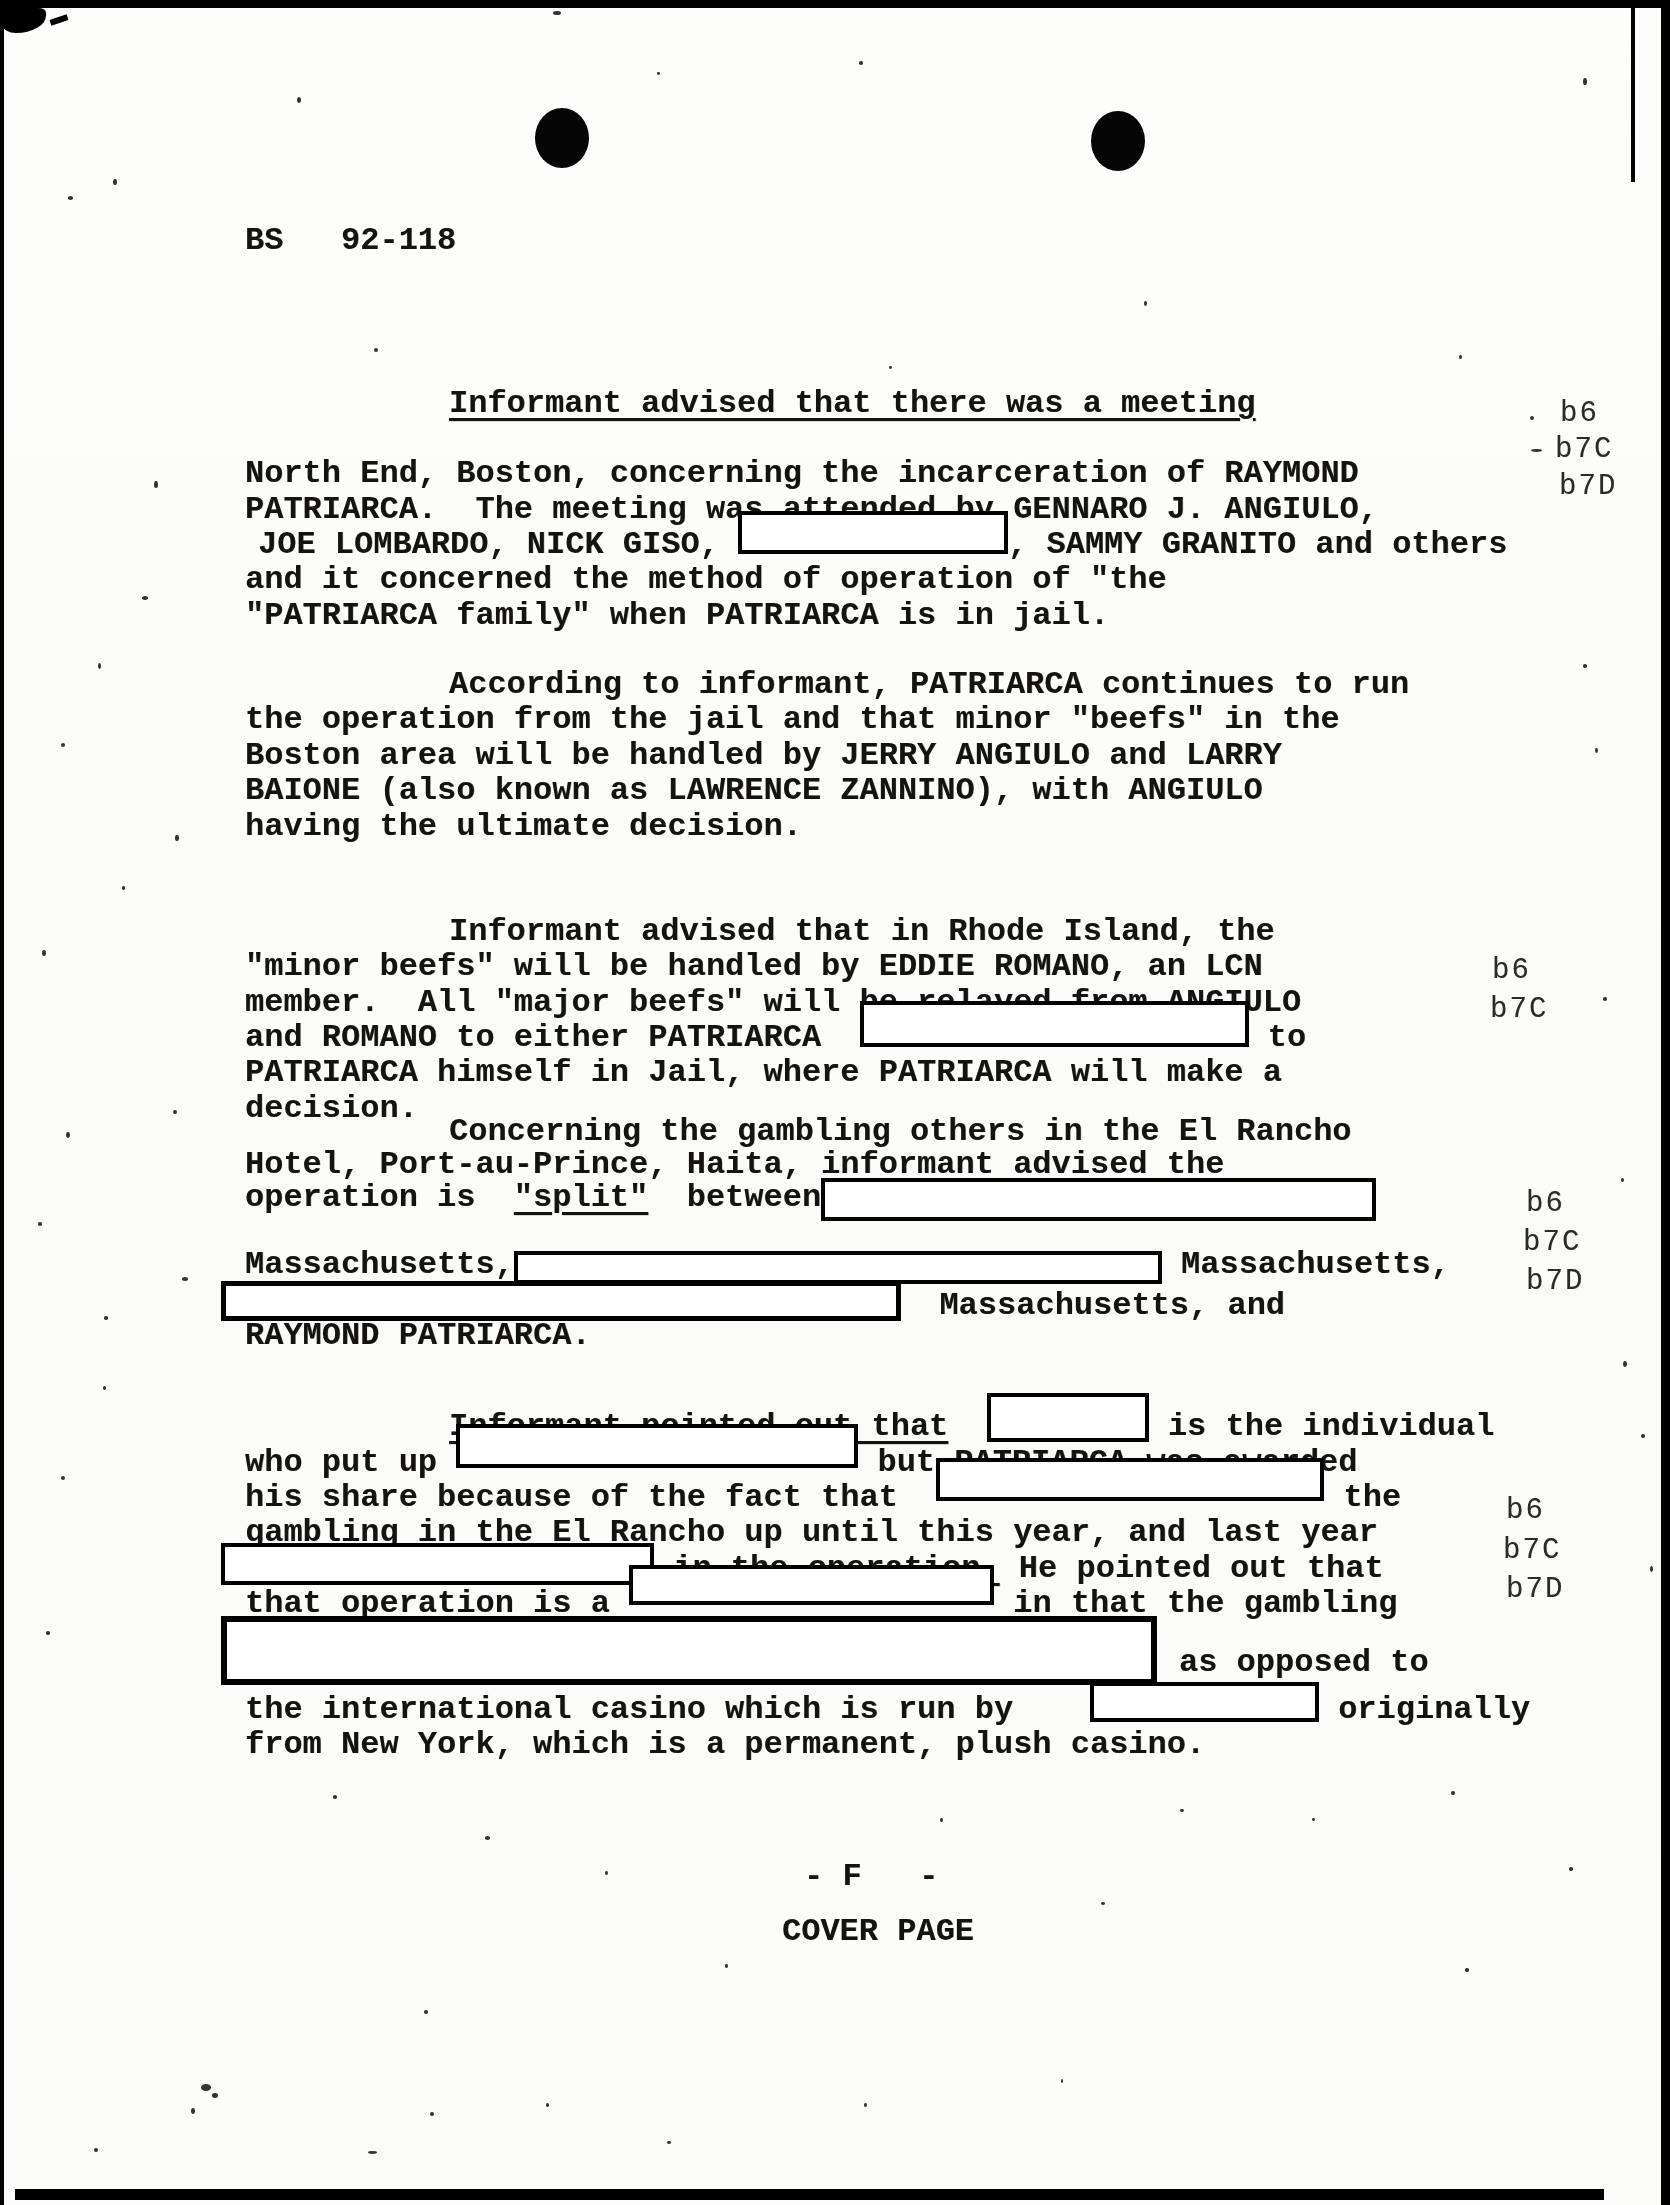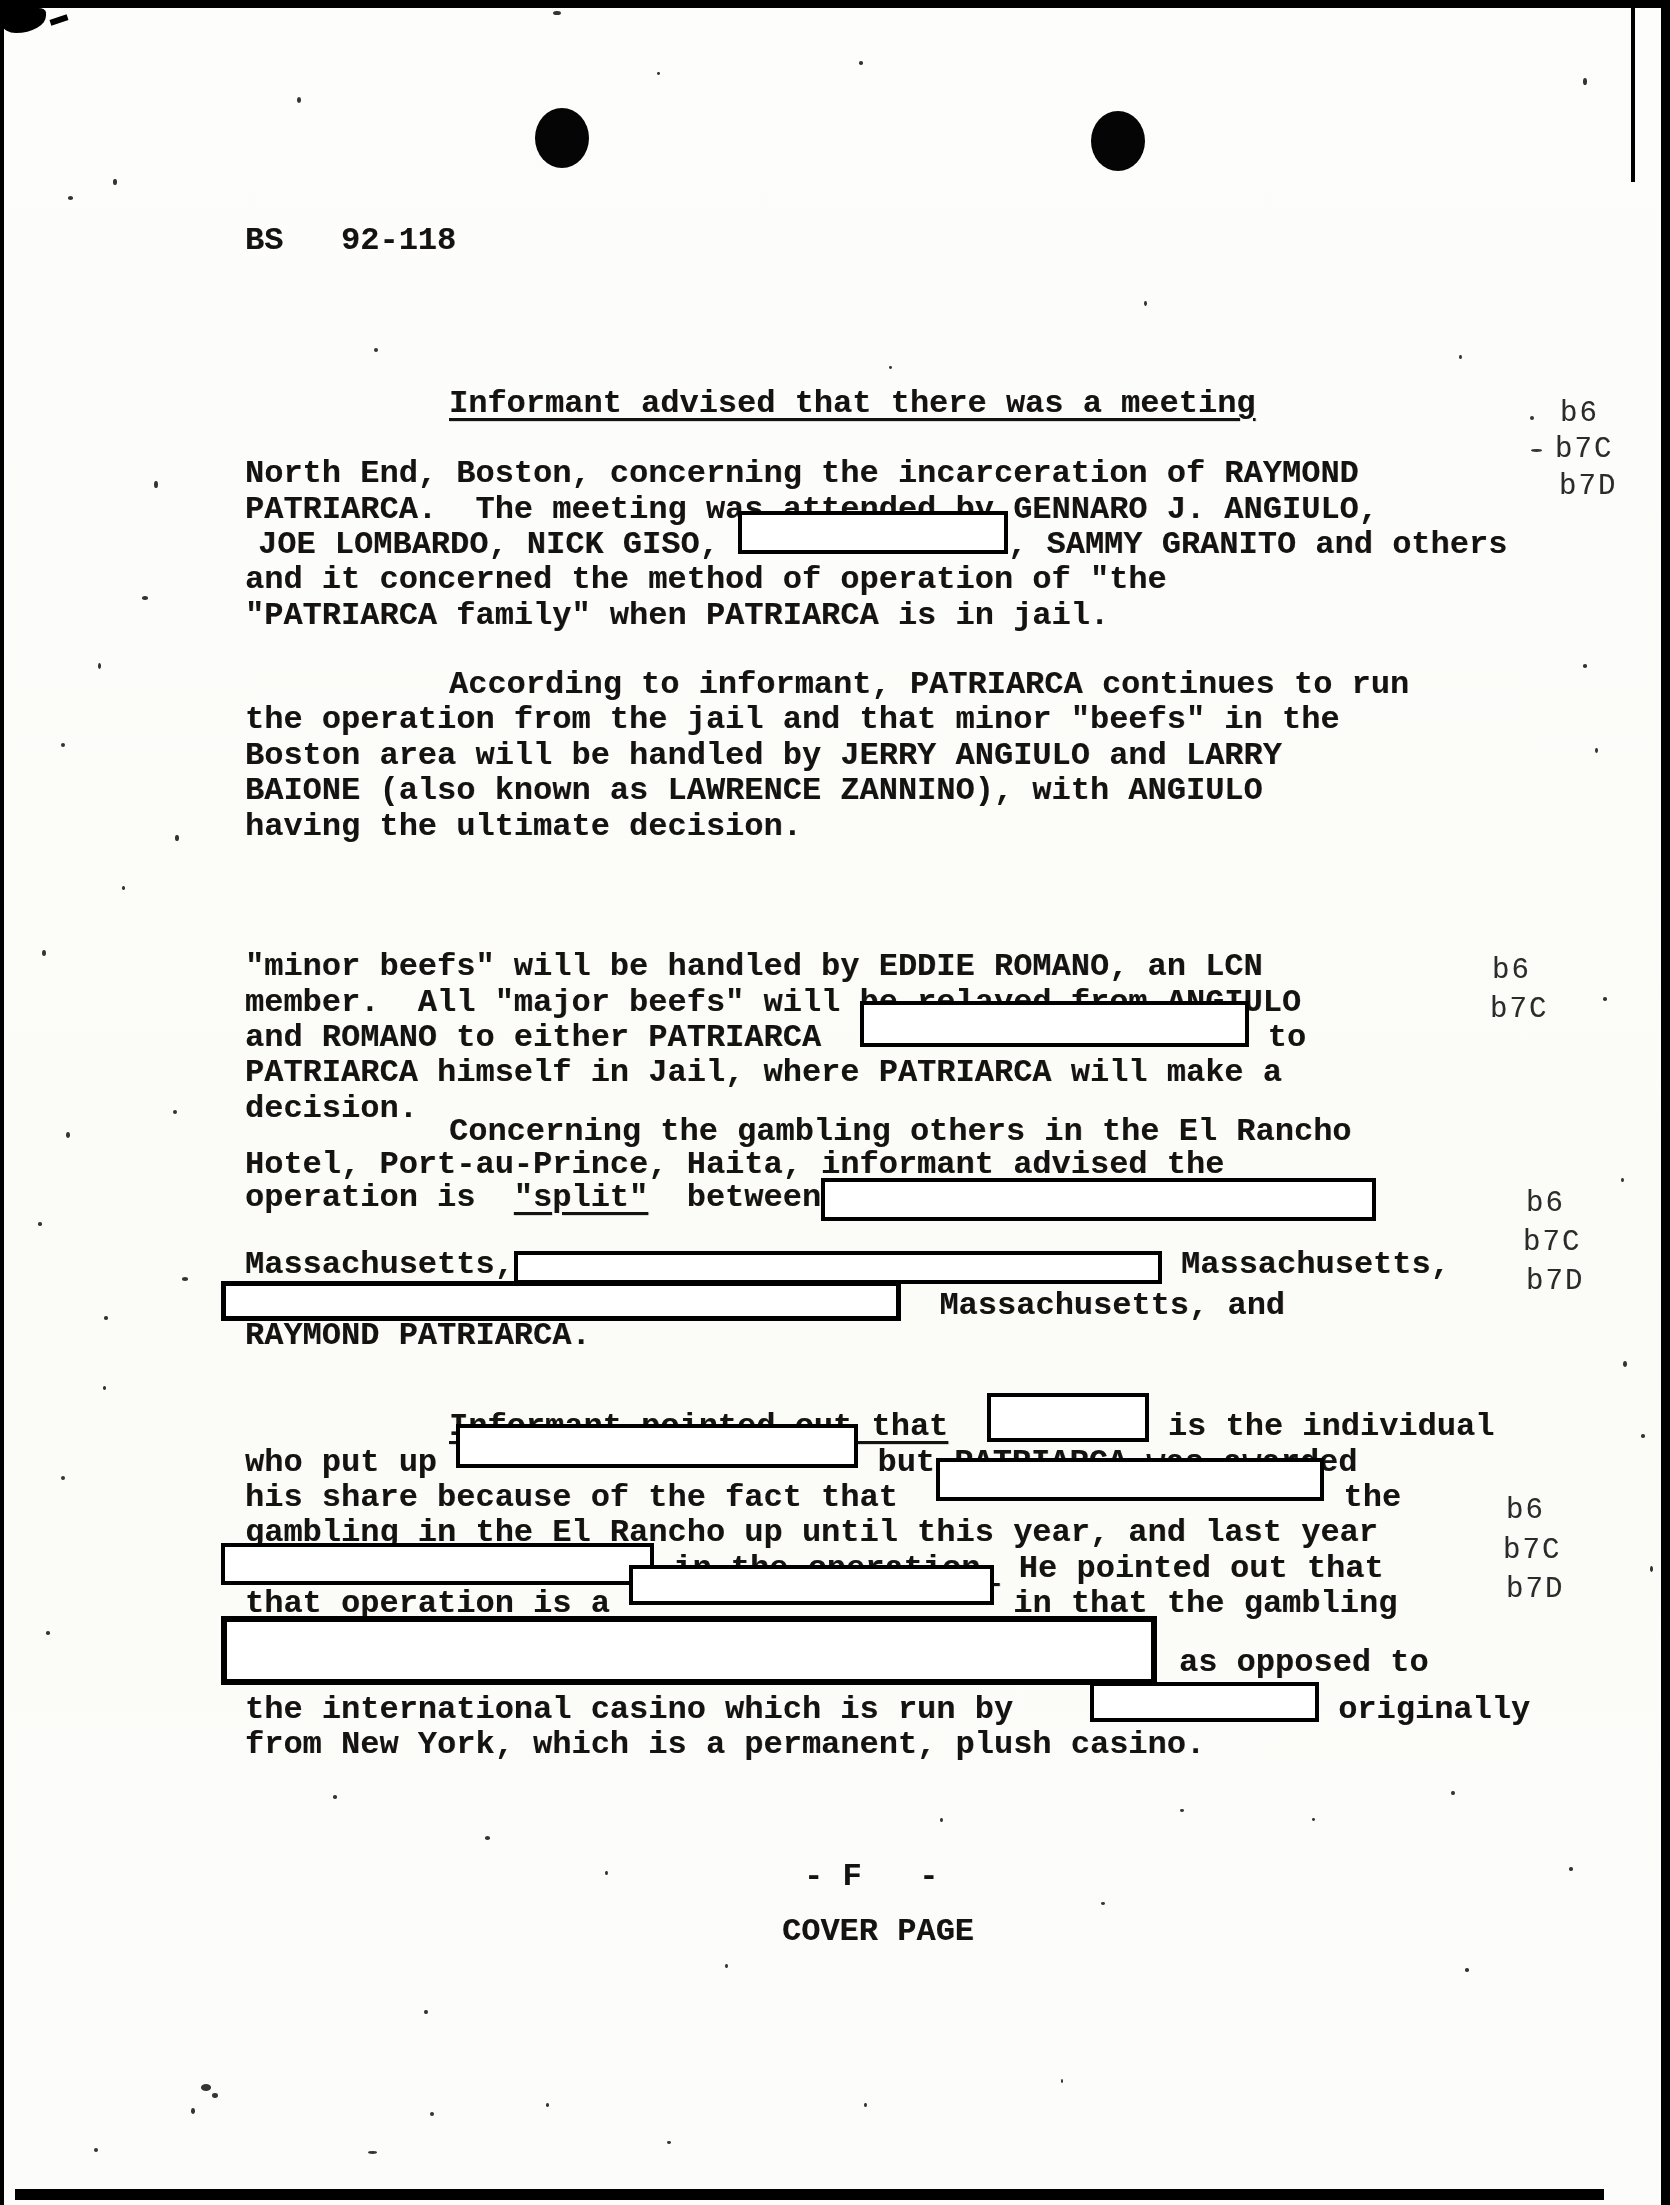--- a/index.html
+++ b/index.html
@@ -59,20 +59,21 @@
     <div class="line" style="left: 245px; top: 456px;"><span>North End, Boston, concerning the incarceration of RAYMOND</span></div>
     <div class="line" style="left: 245px; top: 492px;"><span>PATRIARCA.  The meeting was attended by GENNARO J. ANGIULO,</span></div>
     <div class="line" style="left: 258px; top: 527px;"><span>JOE LOMBARDO, NICK GISO, </span><span class="redact" style="width: 270px; height: 43px; border-width: 4.2px; margin-top: -23.6px; margin-bottom: 1.4px;"></span><span>, SAMMY GRANITO and others</span></div>
     <div class="line" style="left: 245px; top: 562px;"><span>and it concerned the method of operation of "the</span></div>
     <div class="line" style="left: 245px; top: 598px;"><span>"PATRIARCA family" when PATRIARCA is in jail.</span></div>
     <div class="line" style="left: 449px; top: 667px;"><span>According to informant, PATRIARCA continues to run</span></div>
     <div class="line" style="left: 245px; top: 702px;"><span>the operation from the jail and that minor "beefs" in the</span></div>
     <div class="line" style="left: 245px; top: 738px;"><span>Boston area will be handled by JERRY ANGIULO and LARRY</span></div>
     <div class="line" style="left: 245px; top: 773px;"><span>BAIONE (also known as LAWRENCE ZANNINO), with ANGIULO</span></div>
     <div class="line" style="left: 245px; top: 809px;"><span>having the ultimate decision.</span></div>
+    <div class="line" style="left: 449px; top: 914px;"><span>Informant advised that in Rhode Island, the</span></div>
     <div class="line" style="left: 245px; top: 949px;"><span>"minor beefs" will be handled by EDDIE ROMANO, an LCN</span></div>
     <div class="line" style="left: 245px; top: 985px;"><span>member.  All "major beefs" will be relayed from ANGIULO</span></div>
     <div class="line" style="left: 245px; top: 1020px;"><span>and ROMANO to either PATRIARCA  </span><span class="redact" style="width: 389px; height: 46px; border-width: 4.2px; margin-top: -26px; margin-bottom: 0.3px;"></span><span> to</span></div>
     <div class="line" style="left: 245px; top: 1055px;"><span>PATRIARCA himself in Jail, where PATRIARCA will make a</span></div>
     <div class="line" style="left: 245px; top: 1091px;"><span>decision.</span></div>
     <div class="line" style="left: 449px; top: 1114px;"><span>Concerning the gambling others in the El Rancho</span></div>
     <div class="line" style="left: 245px; top: 1147px;"><span>Hotel, Port-au-Prince, Haita, informant advised the</span></div>
     <div class="line" style="left: 245px; top: 1180px;"><span>operation is  </span><span class="u">"split"</span><span>  between</span><span class="redact" style="width: 555px; height: 43px; border-width: 4.2px; margin-top: -9px; margin-bottom: -13px;"></span></div>
     <div class="line" style="left: 245px; top: 1247px;"><span>Massachusetts,</span><span class="redact" style="width: 648px; height: 33px; border-width: 4.2px; margin-top: -3.5px; margin-bottom: -9px;"></span><span> Massachusetts,</span></div>
     <div class="line" style="left: 221px; top: 1288px;"><span class="redact" style="width: 680px; height: 40px; border-width: 5.5px; margin-top: -14px; margin-bottom: -5.5px;"></span><span>  Massachusetts, and</span></div>

